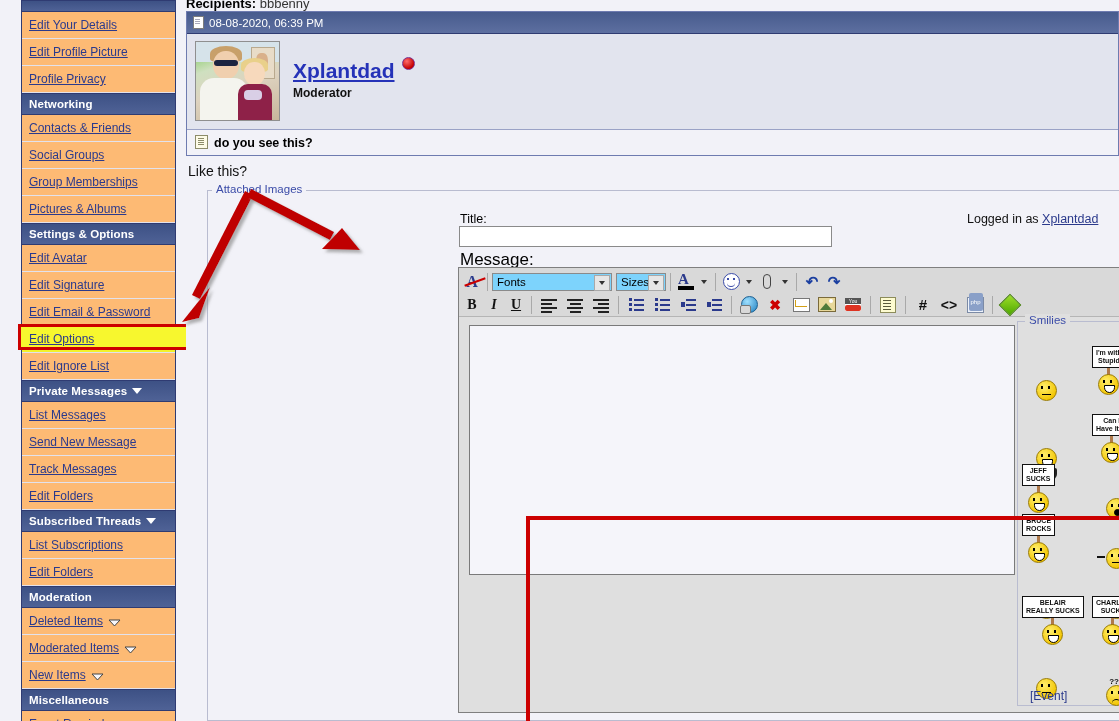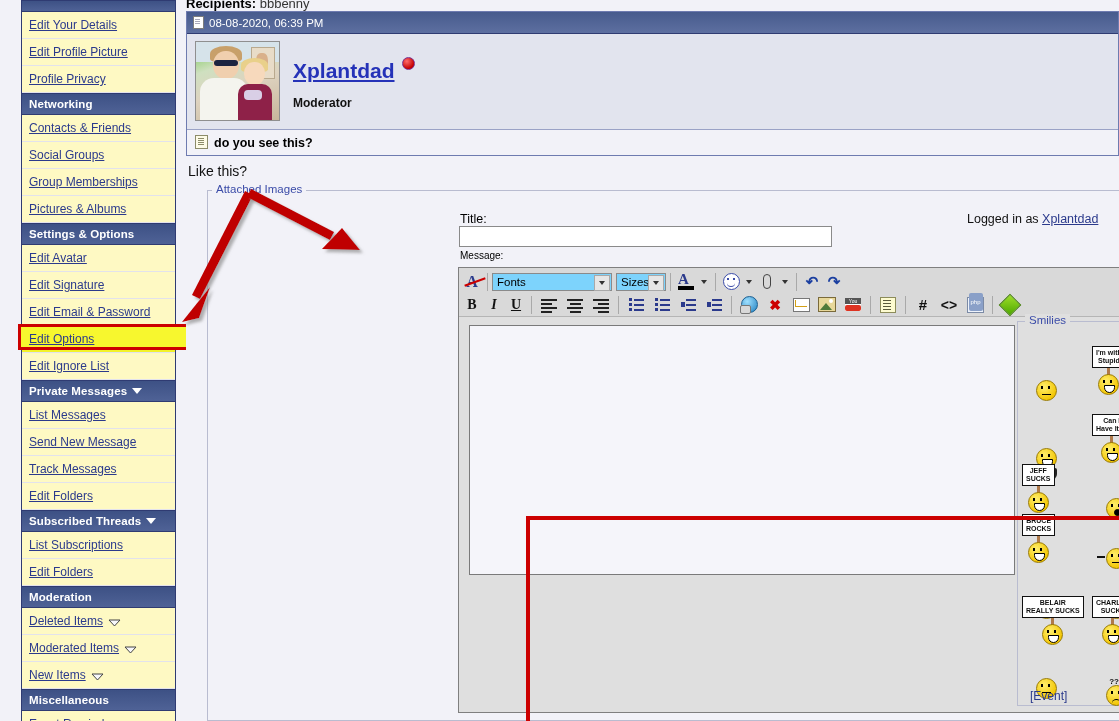--- a/index.html
+++ b/index.html
@@ -27,21 +27,21 @@
     position:relative;
   }
   .sb-head .caret{
     display:inline-block;width:0;height:0;vertical-align:middle;
     border-left:5px solid transparent;border-right:5px solid transparent;
     border-top:6px solid #ffffff;margin-left:5px;margin-bottom:2px;
   }
   .sb-item{
     padding:6px 6px 6px 7px;
     border-bottom:1px solid #e2e2ec;
-    background:#fef9c3;
+    background:#fdba74;
     white-space:nowrap;
   }
   .sb-item a{
     color:#2b3a8c;text-decoration:underline;font-size:12px;
   }
   .dcaret-wrap{display:inline-block;margin-left:5px;position:relative;top:2px;}
   .dcaret-wrap svg{display:block;}
   
   .sb-head.clipped{padding-top:0;height:6px;overflow:hidden;}
 
@@ -107,21 +107,21 @@
   .userinfo{margin-left:13px;padding-top:16px;}
   .username{
     color:#2532b8;font-weight:bold;font-size:21px;text-decoration:underline;
     vertical-align:middle;
   }
   .status-dot{
     display:inline-block;width:11px;height:11px;border-radius:50%;
     background:radial-gradient(circle at 35% 30%,#ff6b6b,#c40000 70%);
     border:1px solid #7a2e8e;margin-left:7px;vertical-align:4px;
   }
-  .usertitle{font-size:12px;font-weight:bold;margin-top:13px;color:#111;}
+  .usertitle{font-size:12px;font-weight:bold;margin-top:3px;color:#111;}
 
   .post-title-bar{
     background:#f2f2f8;border-top:1px solid #9aa2c6;
     padding:5px 8px;font-weight:bold;font-size:12.5px;
   }
   .quote-icon{
     display:inline-block;width:11px;height:12px;background:#fdfbe7;
     border:1px solid #8c8c6a;vertical-align:-2px;margin-right:6px;position:relative;
   }
   .quote-icon:after{
@@ -148,21 +148,21 @@
   #title-input{
     position:absolute;left:273px;top:226px;width:373px;height:21px;
     border:1px solid #8a8a8a;background:#fff;box-sizing:border-box;
     font-family:"Liberation Sans",sans-serif;font-size:12px;padding:2px 4px;
   }
   .loggedin{
     position:absolute;left:781px;top:212px;font-size:12.5px;color:#111;
   }
   .loggedin a{color:#2b3a8c;text-decoration:underline;}
 
-  .message-label{position:absolute;left:274px;top:250px;font-size:10px;}
+  .message-label{position:absolute;left:274px;top:250px;font-size:17px;}
 
   
   #editor{
     position:absolute;left:272px;top:267px;width:772px;height:446px;
     border:1px solid #7f7f7f;background:#dfdfdf;box-sizing:border-box;
     display:flex;flex-direction:column;
   }
   #toolbar{
     background:#d9d9d9;border-bottom:1px solid #b5b5b5;
     padding:2px 2px 0 2px;position:relative;

